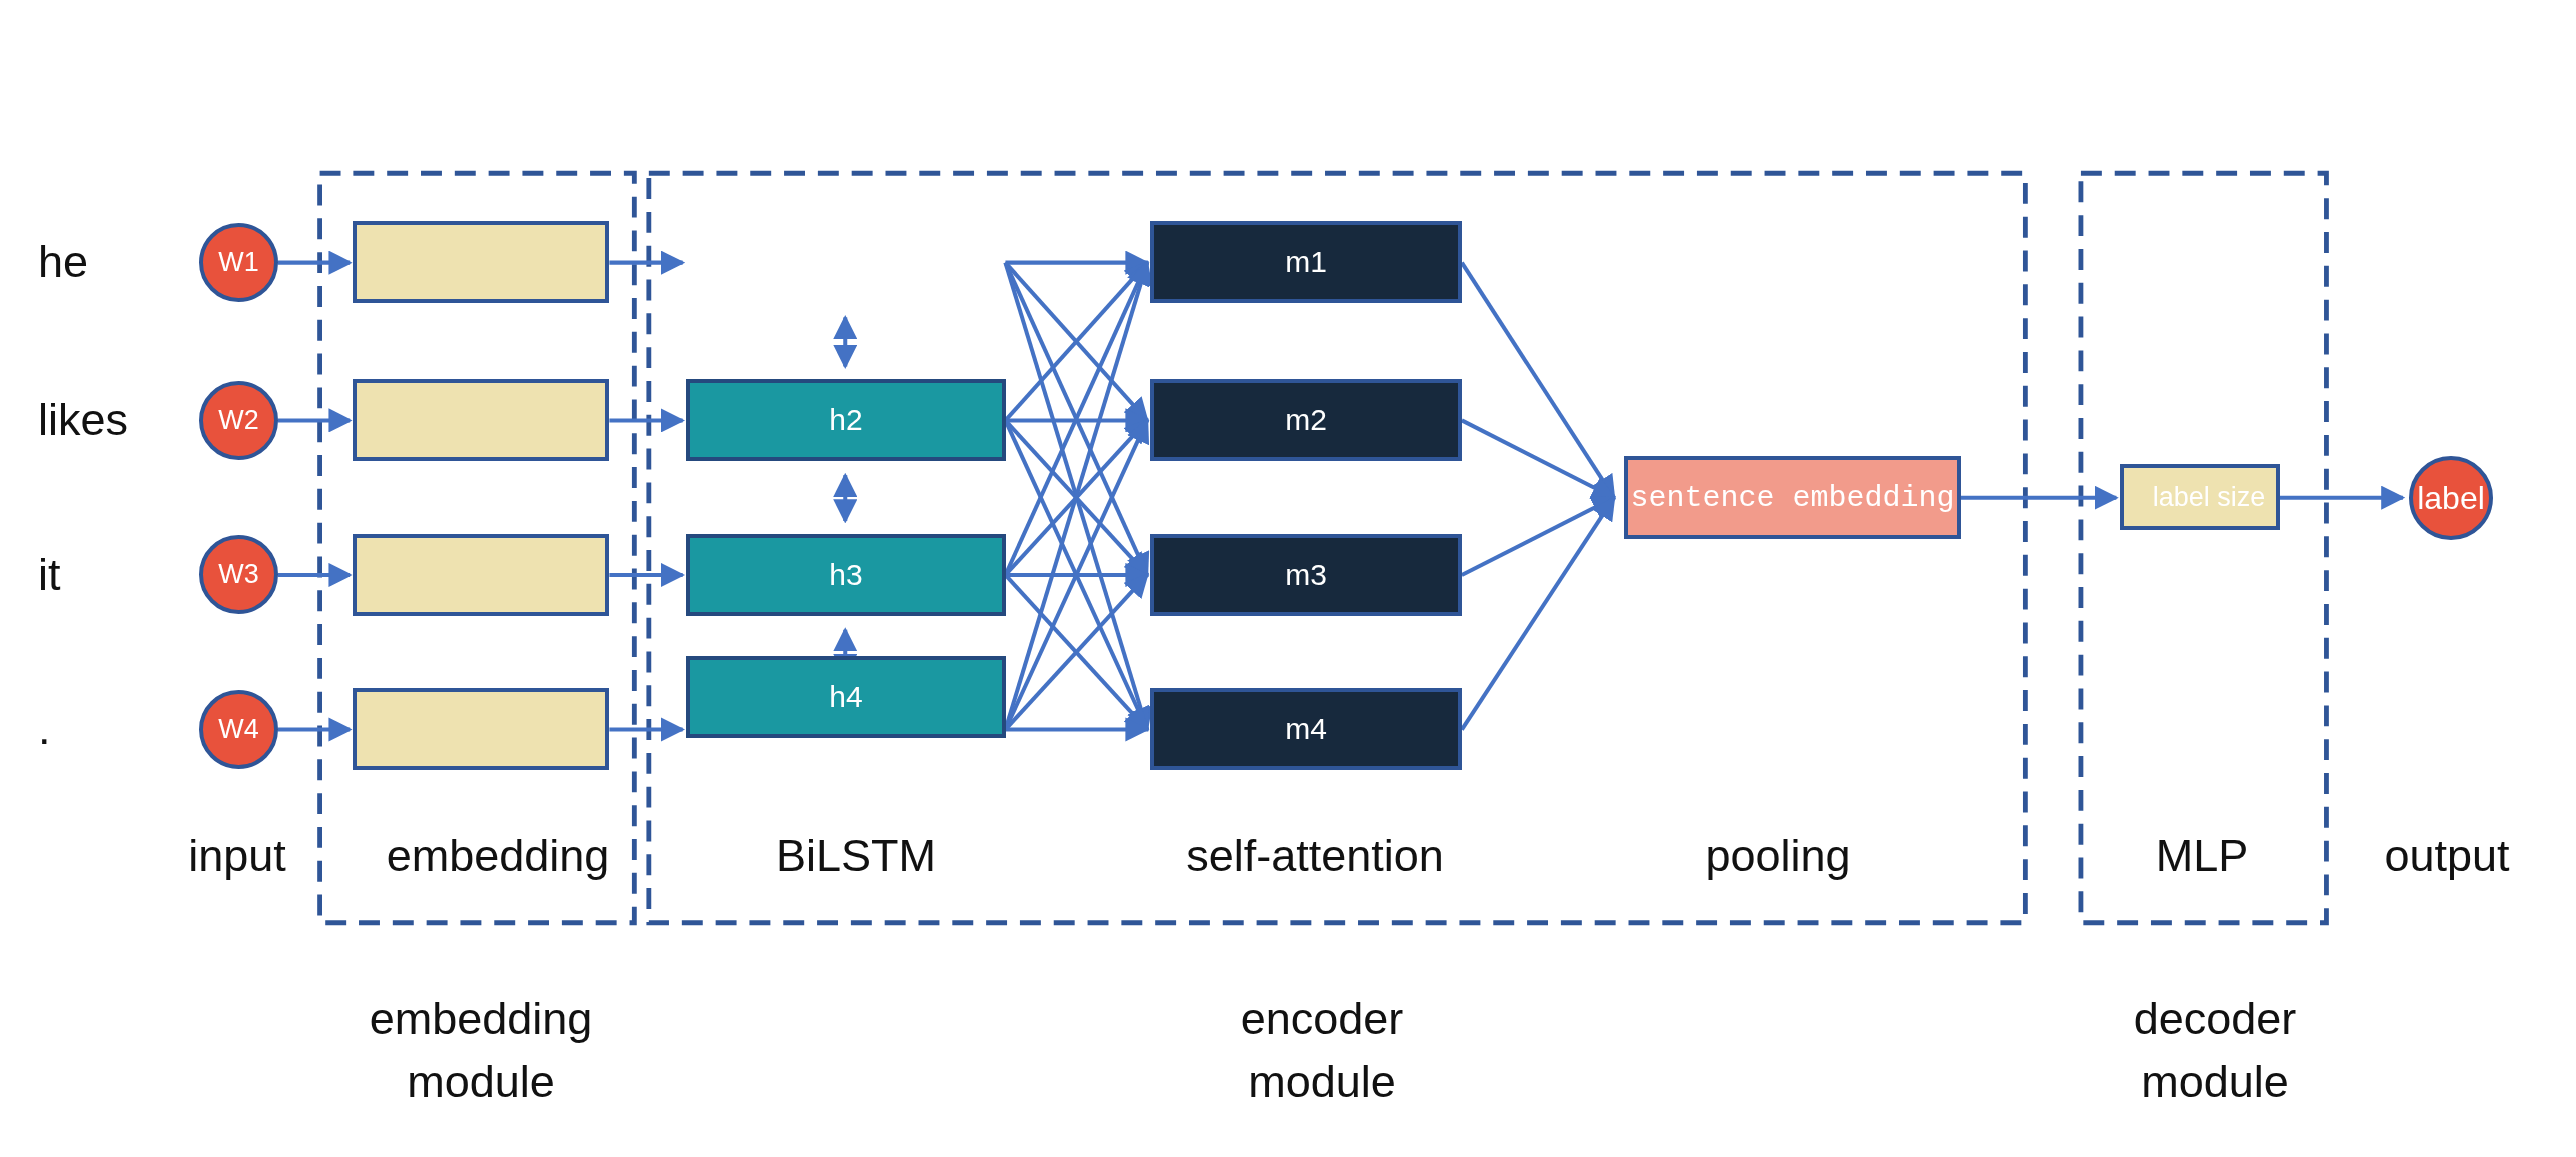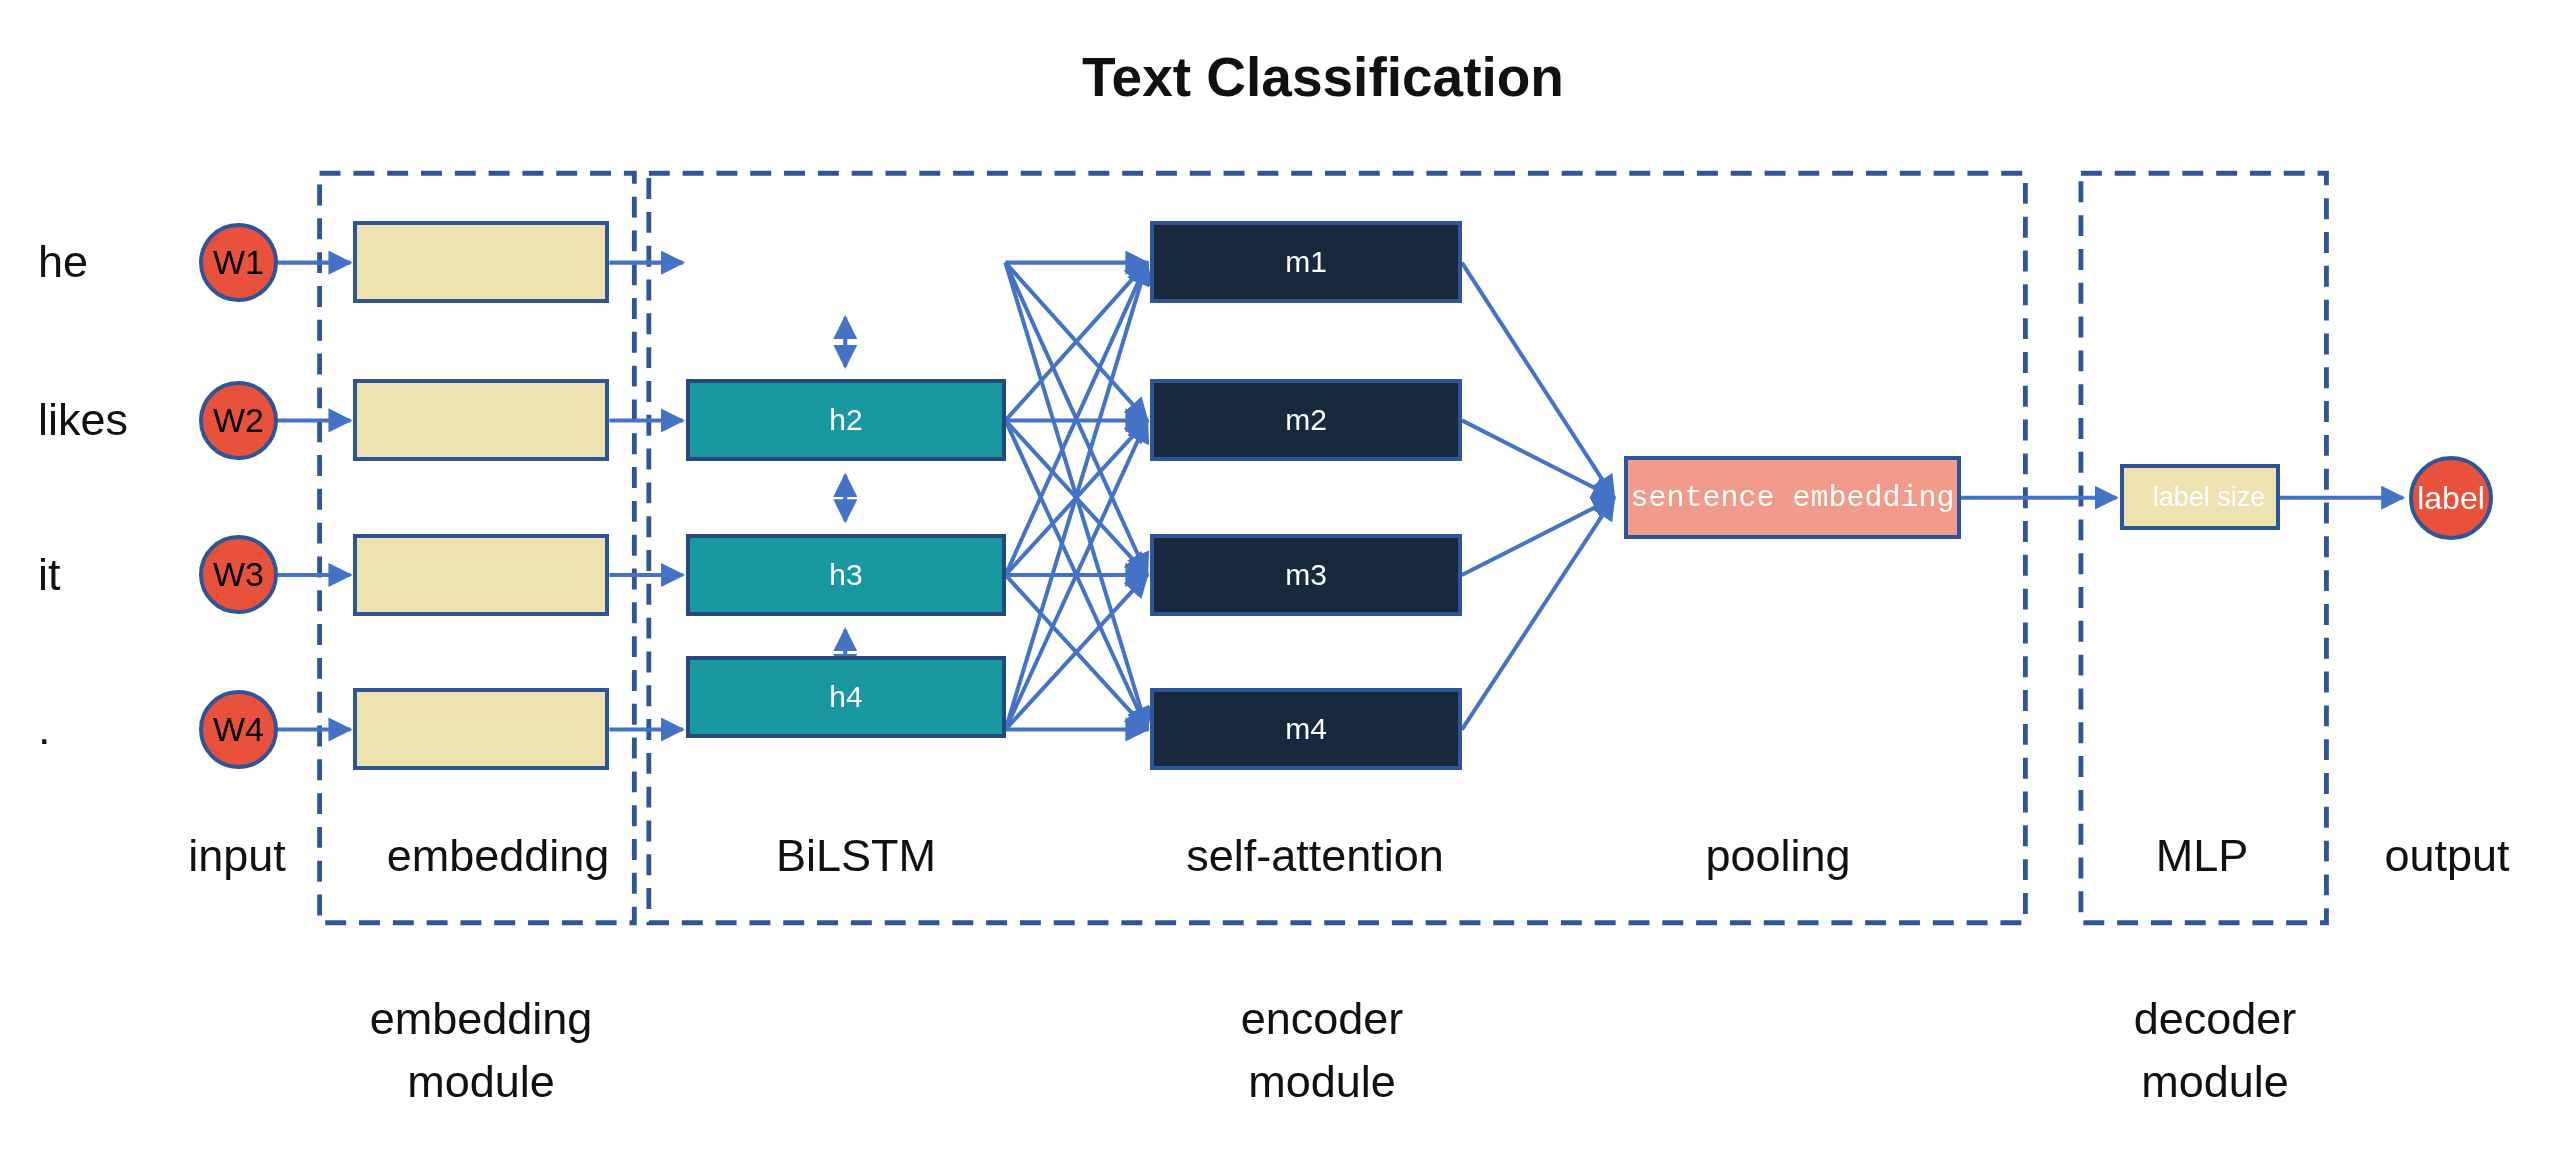--- a/index.html
+++ b/index.html
@@ -18,21 +18,21 @@
   .arrowhead-path{fill:var(--arrow-blue);}
   .module-box{fill:none;stroke:var(--border-blue);stroke-width:6;stroke-dasharray:26 16;}
   .abs{position:absolute;box-sizing:border-box;}
   .word{
     left:38px;width:137px;height:64px;line-height:64px;
     font-size:45px;text-align:left;
   }
   .wnode{
     left:199px;width:79px;height:79px;border-radius:50%;
     background:var(--node-red);border:4.8px solid var(--border-blue);
-    color:#000000;font-size:34px;display:flex;align-items:center;justify-content:center;
+    color:#ffffff;font-size:27px;display:flex;align-items:center;justify-content:center;
   }
   .embed-box{
     left:353px;width:256px;height:82px;
     background:var(--node-tan);border:4px solid var(--border-blue);
   }
   .h-box{
     left:686px;width:320px;height:82px;
     background:var(--node-teal);border:4px solid var(--teal-border);
     color:#fff;font-size:30px;display:flex;align-items:center;justify-content:center;
   }
@@ -119,21 +119,20 @@
     <line class="connector" x1="1816" y1="326" x2="2005" y2="618" marker-end="url(#arrow)"></line>
     <line class="connector" x1="1816" y1="522" x2="2005" y2="618" marker-end="url(#arrow)"></line>
     <line class="connector" x1="1816" y1="714" x2="2005" y2="618" marker-end="url(#arrow)"></line>
     <line class="connector" x1="1816" y1="906" x2="2005" y2="618" marker-end="url(#arrow)"></line>
 
     <line class="connector" x1="2436" y1="618" x2="2629" y2="618" marker-end="url(#arrow)"></line>
 
     <line class="connector" x1="2832" y1="618" x2="2985" y2="618" marker-end="url(#arrow)"></line>
   </svg>
 
-  <div class="abs diagram-title">Text Classification</div>
 
   <div class="abs word" style="top:230px">he</div>
   <div class="abs word" style="top:388px">likes</div>
   <div class="abs word" style="top:543px">it</div>
   <div class="abs word" style="top:697px">.</div>
 
   <div class="abs wnode" style="top:223px">W1</div>
   <div class="abs wnode" style="top:381px">W2</div>
   <div class="abs wnode" style="top:535px">W3</div>
   <div class="abs wnode" style="top:690px">W4</div>

